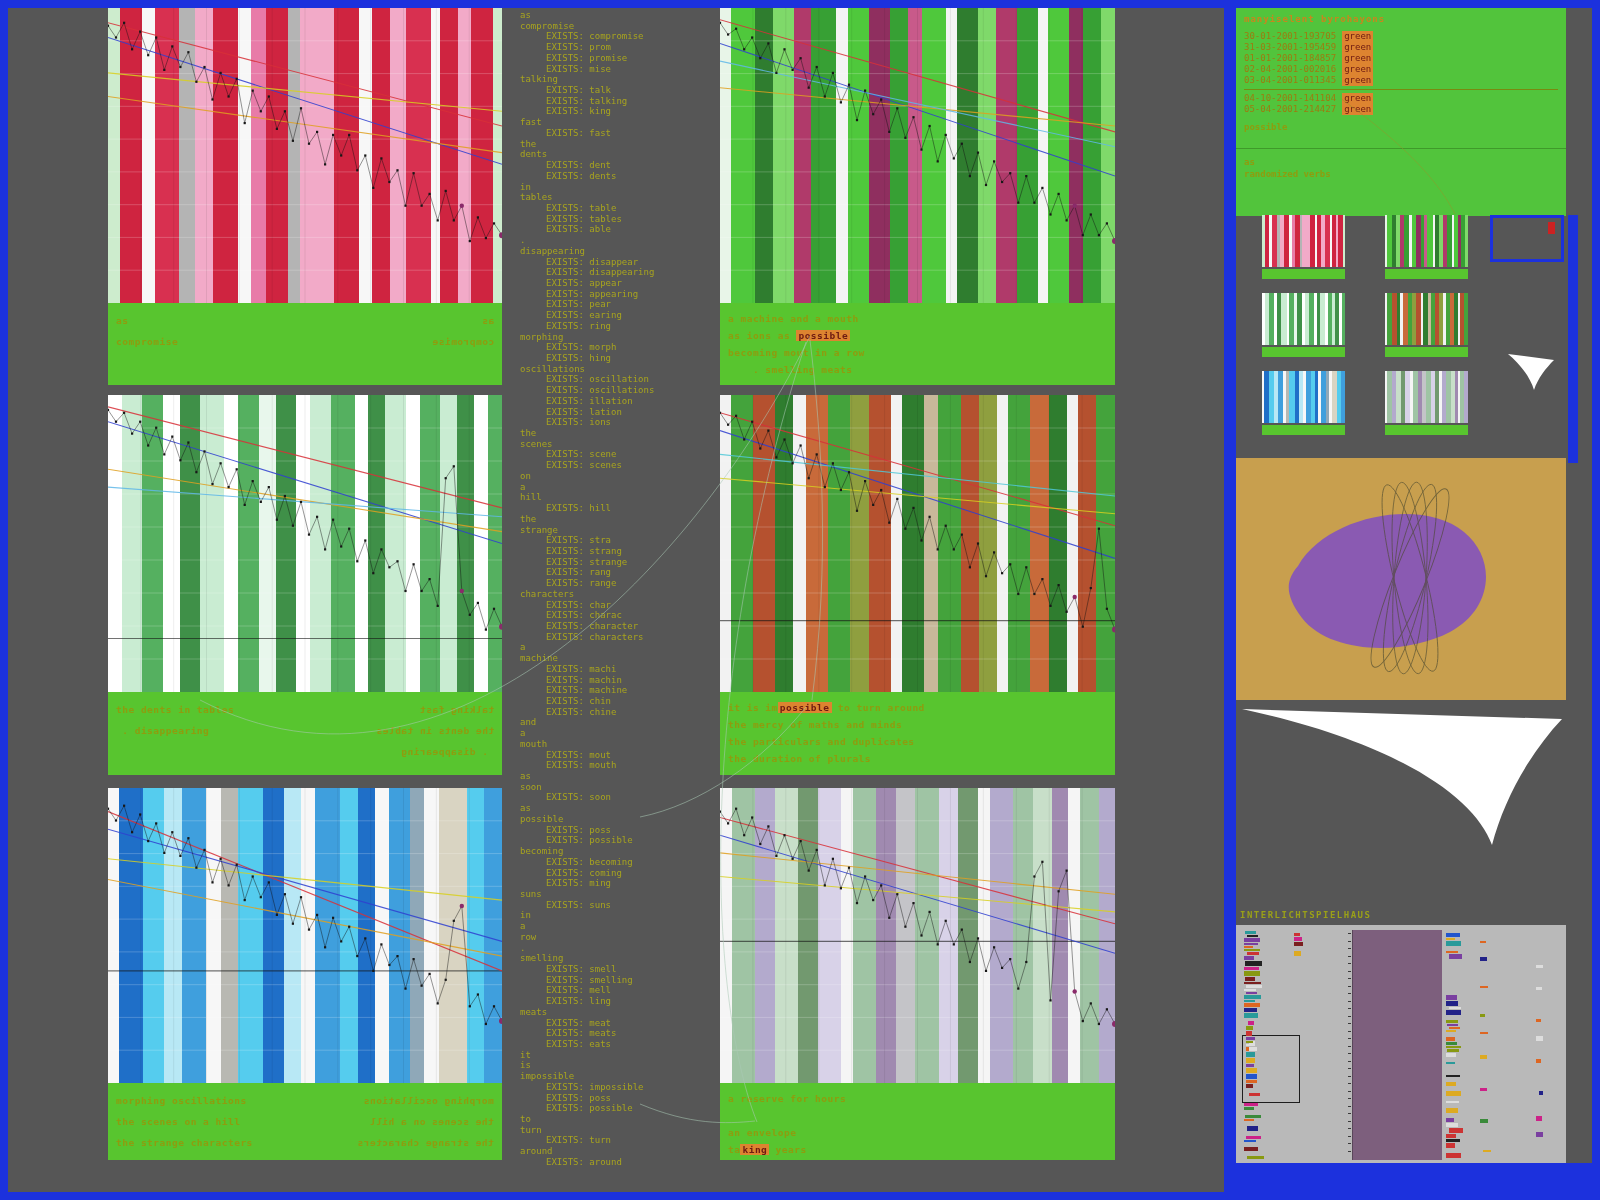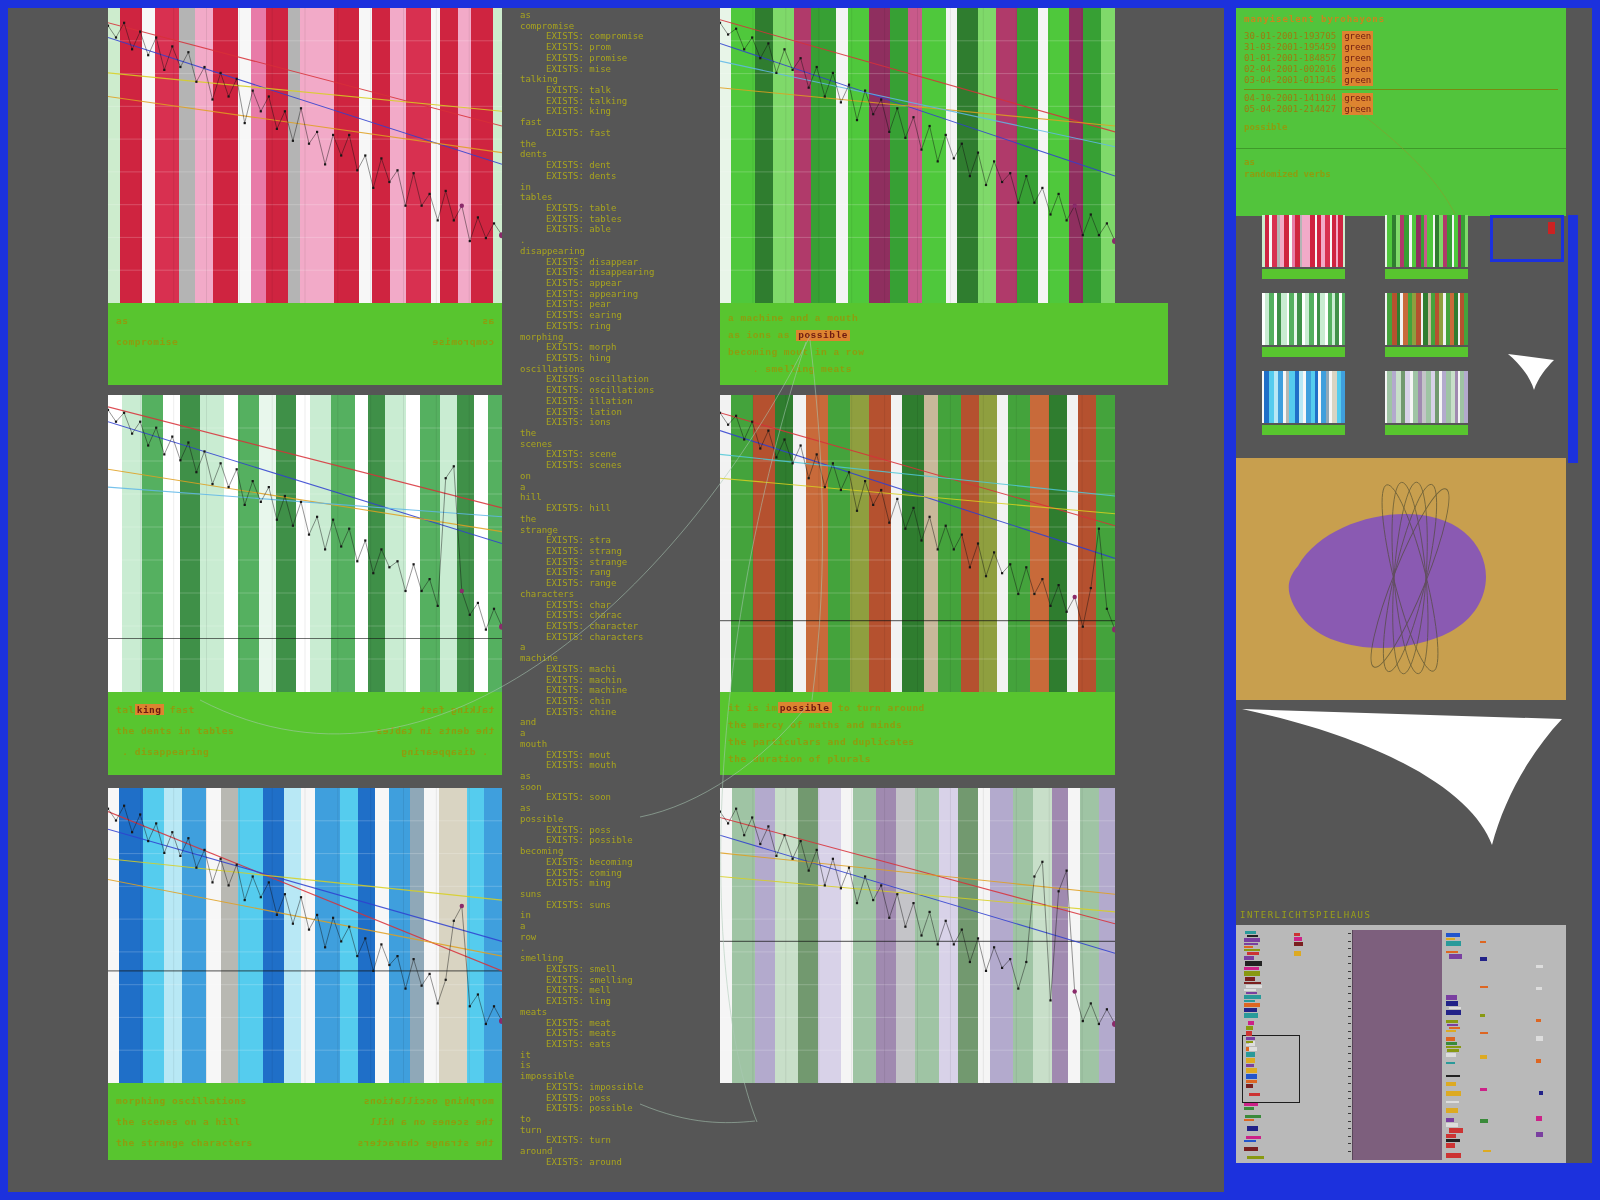--- a/index.html
+++ b/index.html
@@ -42,21 +42,21 @@
   .thumb{position:absolute;width:83px;}
   .thumb-chart{position:relative;width:83px;height:52px;overflow:hidden;background:#fff;}
   .thumb-bar{width:83px;height:10px;background:#58c52f;margin-top:2px;}
   .sb-blue-edge{position:absolute;left:332px;top:207px;width:10px;height:248px;background:#1c31dd;}
   .mini-box{position:absolute;left:254px;top:207px;width:74px;height:47px;border:3px solid #1c31dd;}
   .mini-glyph{position:absolute;right:6px;top:4px;width:7px;height:12px;background:#cc2222;}
   .mini-swoosh{position:absolute;left:270px;top:344px;}
 
   .tan-panel{position:absolute;left:0;top:450px;width:330px;height:242px;background:#c89f4e;overflow:hidden;}
   .swoosh-panel{position:absolute;left:0;top:695px;width:330px;height:202px;overflow:hidden;}
-  .seq-title{position:absolute;left:4px;top:902px;font-size:9px;font-weight:normal;letter-spacing:1.5px;color:#9aa018;}
+  .seq-title{position:absolute;left:4px;top:902px;font-size:9px;font-weight:bold;letter-spacing:1.5px;color:#9aa018;}
   .sequencer{position:absolute;left:0;top:917px;width:330px;height:238px;background:#b9b9b9;overflow:hidden;}
   .sq-bar{position:absolute;}
   .sq-purple{position:absolute;background:#7d5f7d;border-left:1px solid #5a465a;}
   .sq-outline{position:absolute;border:1px solid #1d1d1d;}
   .sq-tick{position:absolute;width:3px;height:1px;background:#3a3a3a;}
   .sb-footer{position:absolute;left:0;top:1155px;width:356px;height:29px;background:#1c31dd;}
 
   #connectors{position:absolute;left:0;top:0;pointer-events:none;}
 </style>
 </head>
@@ -276,21 +276,21 @@
           <rect x="353.6" y="196.6" width="2.2" height="2.2" fill="#181818"></rect>
           <rect x="361.7" y="226.1" width="2.2" height="2.2" fill="#181818"></rect>
           <rect x="369.7" y="205.4" width="2.2" height="2.2" fill="#181818"></rect>
           <rect x="377.8" y="226.1" width="2.2" height="2.2" fill="#181818"></rect>
           <rect x="385.8" y="214.3" width="2.2" height="2.2" fill="#181818"></rect>
           <rect x="393.9" y="232.0" width="2.2" height="2.2" fill="#181818"></rect>
           <circle cx="395.0" cy="233.1" r="3" fill="#8a2a6a"></circle>
           <circle cx="354.7" cy="197.7" r="2.2" fill="#8a2a6a"></circle>
         </svg>
       </div>
-      <div class="plabel compact" style="left: 712px; top: 295px; width: 448px; height: 82px; font-family: Liberation Mono, monospace;">
+      <div class="plabel compact" style="left: 712px; top: 295px; width: 395px; height: 82px;">
         <div class="plabel-inner">
           <div class="plabel-line"><span>a machine and a mouth</span></div>
           <div class="plabel-line"><span>as ions as </span><span class="hl">possible</span></div>
           <div class="plabel-line"><span>becoming mout in a row</span></div>
           <div class="plabel-line"><span>    . smelling meats</span></div>
         </div>
       </div>
       <div class="chart" style="left: 100px; top: 387px; width: 394px; height: 297px;">
         <div class="stripes">
           <div style="background: rgb(255, 255, 255); width: 3.47826%;"></div>
@@ -391,21 +391,20 @@
           <rect x="368.8" y="206.8" width="2.2" height="2.2" fill="#181818"></rect>
           <rect x="376.8" y="233.5" width="2.2" height="2.2" fill="#181818"></rect>
           <rect x="384.9" y="212.7" width="2.2" height="2.2" fill="#181818"></rect>
           <rect x="392.9" y="230.6" width="2.2" height="2.2" fill="#181818"></rect>
           <circle cx="394.0" cy="231.7" r="3" fill="#8a2a6a"></circle>
           <circle cx="353.8" cy="196.0" r="2.2" fill="#8a2a6a"></circle>
         </svg>
       </div>
       <div class="plabel" style="left: 100px; top: 684px; width: 394px; height: 83px;">
         <div class="plabel-inner">
-          <div class="plabel-line"><span>tal</span><span class="hl">king</span><span> fast</span></div>
           <div class="plabel-line"><span>the dents in tables</span></div>
           <div class="plabel-line"><span> . disappearing</span></div>
         </div>
         <div class="plabel-inner mirror">
           <div class="plabel-line"><span>tal</span><span>king</span><span> fast</span></div>
           <div class="plabel-line"><span>the dents in tables</span></div>
           <div class="plabel-line"><span> . disappearing</span></div>
         </div>
       </div>
       <div class="chart" style="left: 712px; top: 387px; width: 395px; height: 297px;">
@@ -733,20 +732,28 @@
           <rect x="345.5" y="81.5" width="2.2" height="2.2" fill="#181818"></rect>
           <rect x="353.6" y="202.4" width="2.2" height="2.2" fill="#181818"></rect>
           <rect x="361.7" y="232.0" width="2.2" height="2.2" fill="#181818"></rect>
           <rect x="369.7" y="214.3" width="2.2" height="2.2" fill="#181818"></rect>
           <rect x="377.8" y="234.9" width="2.2" height="2.2" fill="#181818"></rect>
           <rect x="385.8" y="220.2" width="2.2" height="2.2" fill="#181818"></rect>
           <rect x="393.9" y="234.9" width="2.2" height="2.2" fill="#181818"></rect>
           <circle cx="395.0" cy="236.0" r="3" fill="#8a2a6a"></circle>
           <circle cx="354.7" cy="203.5" r="2.2" fill="#8a2a6a"></circle>
         </svg>
+      </div>
+      <div class="plabel compact" style="left: 712px; top: 1075px; width: 395px; height: 77px;">
+        <div class="plabel-inner">
+          <div class="plabel-line"><span>a reserve for hours</span></div>
+          <div class="plabel-line"><span> </span></div>
+          <div class="plabel-line"><span>an envelope</span></div>
+          <div class="plabel-line"><span>ta</span><span class="hl">king</span><span> years</span></div>
+        </div>
       </div>
     </div>
 
   <div class="sidebar">
     <div class="sb-header">
       <div class="sb-title">manyiselent byrohayons</div>
       <div id="sb-entries">
           <div class="sb-row"><span>30-01-2001-193705</span><span class="hl">green</span></div>
           <div class="sb-row"><span>31-03-2001-195459</span><span class="hl">green</span></div>
           <div class="sb-row"><span>01-01-2001-184857</span><span class="hl">green</span></div>

